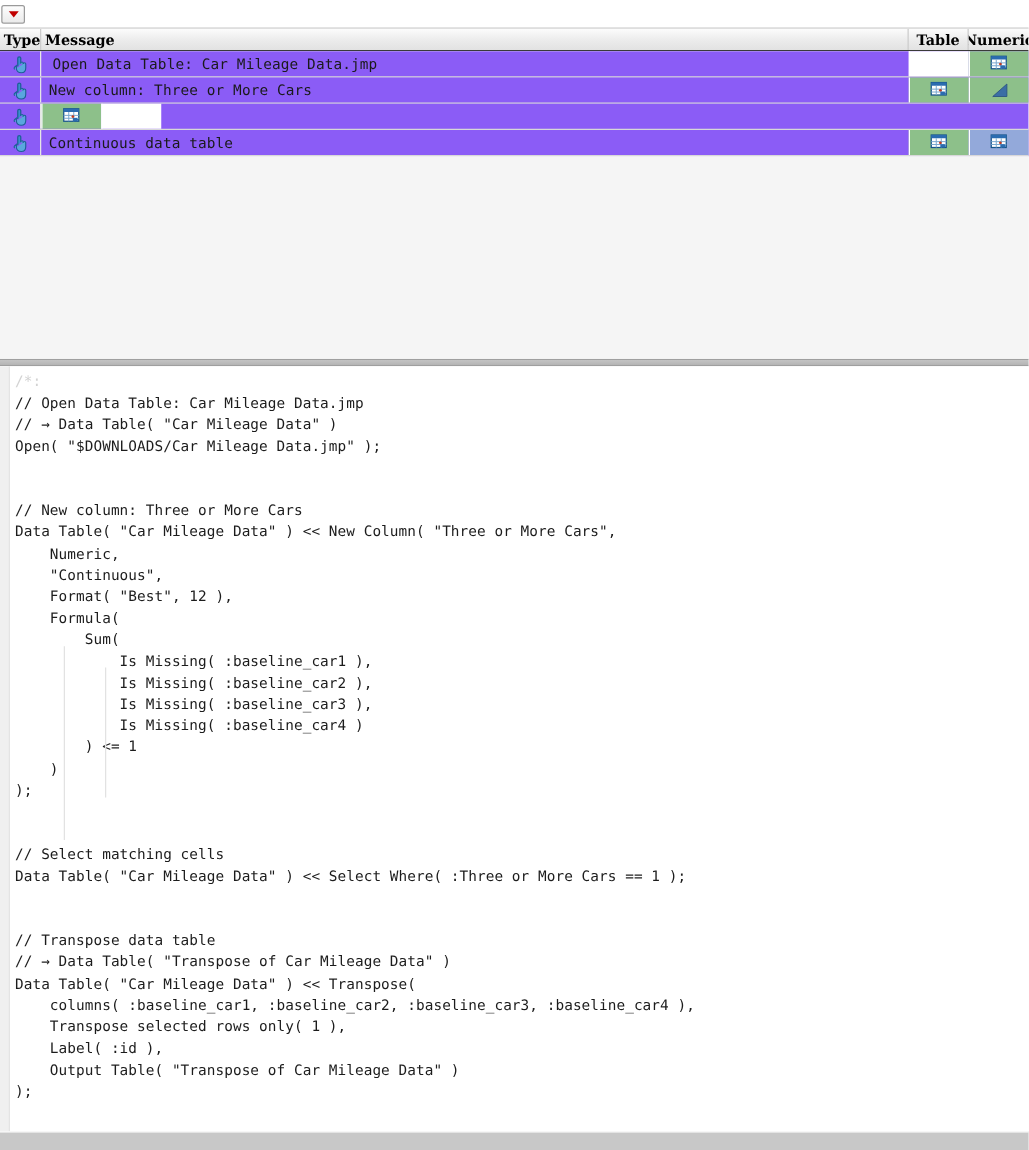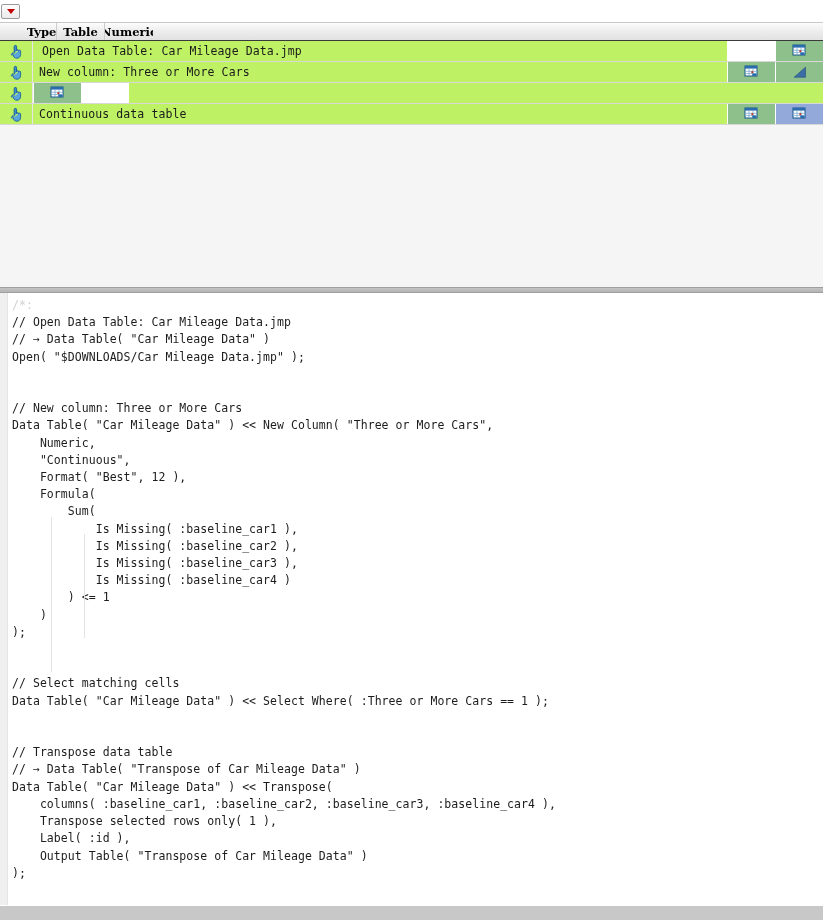--- a/index.html
+++ b/index.html
@@ -79,21 +79,20 @@
     display: flex;
     height: 18px;
     background: linear-gradient(180deg,#fcfcfc 0%,#ececec 52%,#e2e2e2 100%);
     border-bottom: 1px solid #3a3a3a;
     box-sizing: border-box;
     font-weight: bold;
     font-size: 11.5px;
     color: #000;
     align-items: center;
     font-family: "DejaVu Serif", "Liberation Serif", serif;
-    padding-left: 24px;
   }
   .hc {
     box-sizing: border-box;
     height: 100%;
     display: flex;
     align-items: center;
     border-right: 1px solid #cccccc;
     padding-left: 3px;
     overflow: hidden;
     white-space: nowrap;
@@ -102,21 +101,21 @@
   .hc-message { flex: 1 1 auto; }
   .hc-origin  { width: 48px; justify-content: center; padding-left:0; }
   .hc-result  { width: 48px; justify-content: center; padding-left:0; border-right: none;}
 
   .log-rows { background: #ffffff; }
   .log-row {
     display: flex;
     height: 20px;
     align-items: stretch;
     border-bottom: 1px solid #d8d8d8;
-    background: #bef264;
+    background: #8b5cf6;
   }
   .cell {
     box-sizing: border-box;
     display: flex;
     align-items: center;
     overflow: hidden;
     white-space: nowrap;
   }
   .c-type {
     width: 33px;
@@ -214,20 +213,21 @@
 <div class="filter-bar">
   <div class="filter-dropdown">
     <span class="tri-down"></span>
   </div>
 </div>
 
 <div class="log-panel">
 
   <div class="log-header">
     <div class="hc hc-type">Type</div>
+    <div class="hc hc-message">Message</div>
     <div class="hc hc-origin">Table</div>
     <div class="hc hc-result">Numeric</div>
   </div>
 
   <div class="log-rows">
 
     <div class="log-row">
       <div class="cell c-type">
         <span>
           <svg class="icon-hand" width="13" height="15" viewBox="0 0 13 15">

